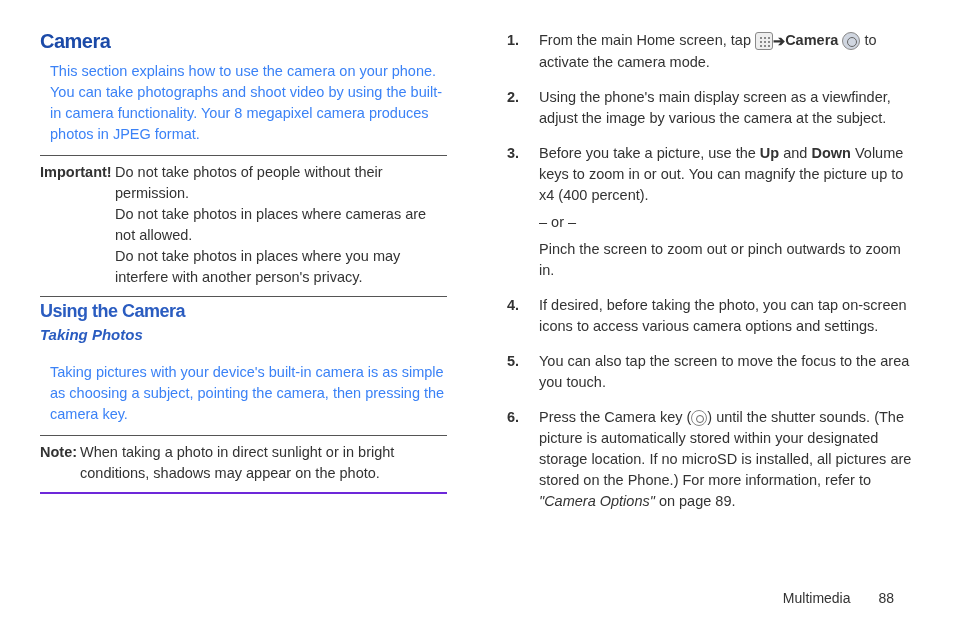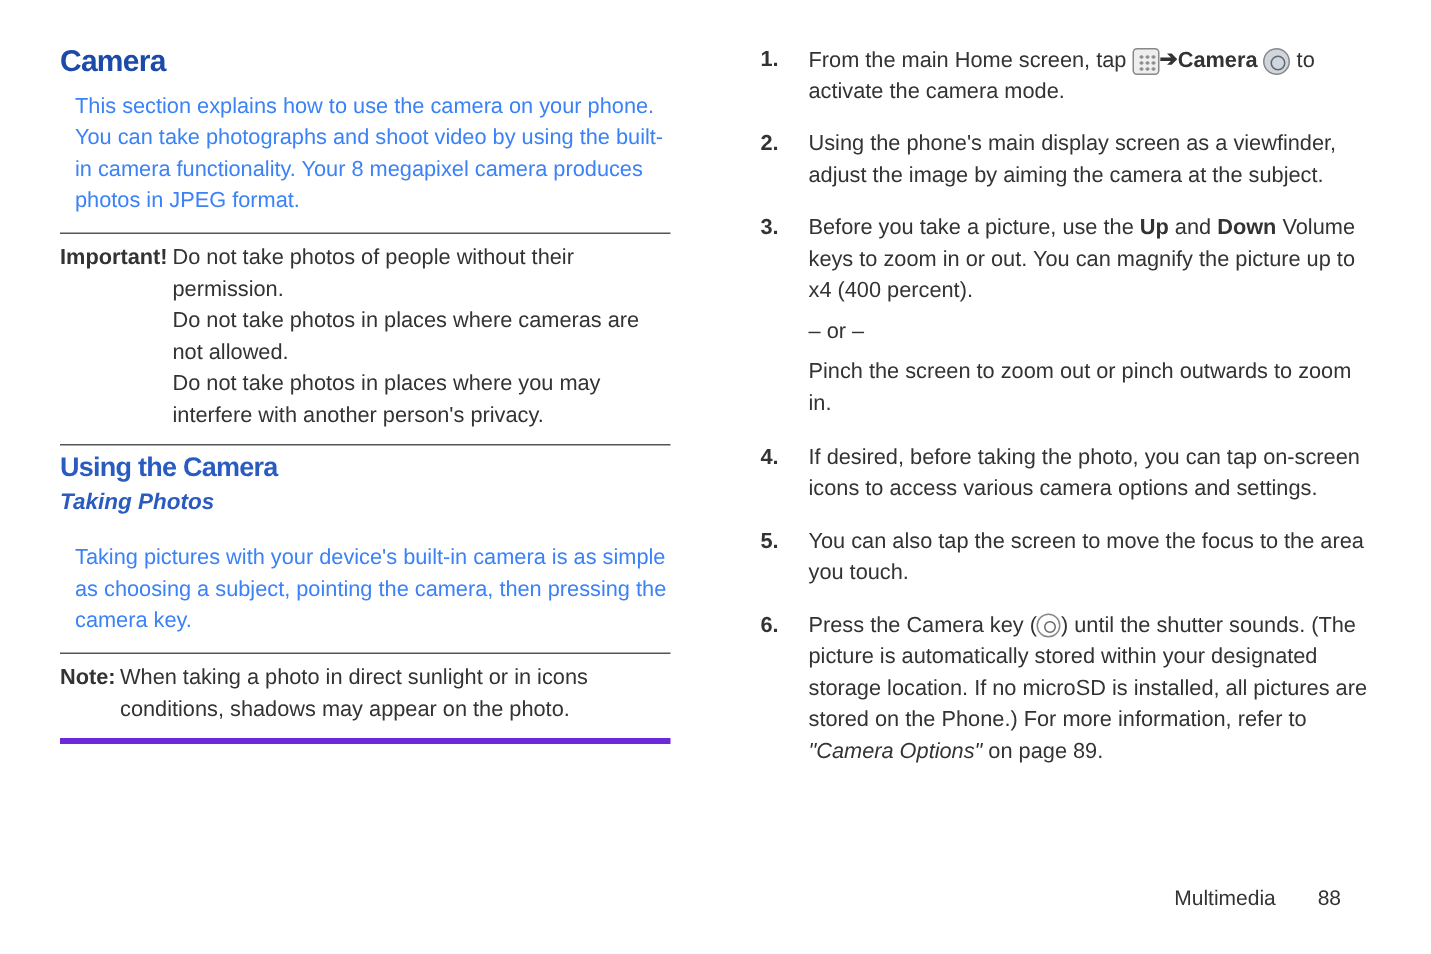--- a/index.html
+++ b/index.html
@@ -58,21 +58,21 @@
     }
     .important-block .label {
       font-weight: 700;
       float: left;
     }
     .important-block .content {
       margin-left: 75px;
     }
     .note-block {
       border-top: 1px solid #555;
-      border-bottom: 4px solid #6d28d9;
+      border-bottom: 2px solid #6d28d9;
       padding: 6px 0 8px 0;
       margin-top: 10px;
       font-size: 14.5px;
       line-height: 1.45;
     }
     .note-block .label { font-weight: 700; float: left; }
     .note-block .content { margin-left: 40px; }
     ol.steps {
       list-style: none;
       counter-reset: step;
@@ -173,32 +173,32 @@
         <div>Do not take photos in places where you may interfere with another person's privacy.</div>
       </div>
     </div>
 
     <div class="h2-blue">Using the Camera</div>
     <div class="h3-blue-italic">Taking Photos</div>
     <div class="body-text">Taking pictures with your device's built-in camera is as simple as choosing a subject, pointing the camera, then pressing the camera key.</div>
 
     <div class="note-block">
       <span class="label">Note:</span>
-      <div class="content">When taking a photo in direct sunlight or in icons conditions, shadows may appear on the photo.</div>
+      <div class="content">When taking a photo in direct sunlight or in bright conditions, shadows may appear on the photo.</div>
     </div>
   </div>
 
   <div class="column">
     <ol class="steps">
       <li>
         <span>From the main Home screen, tap </span><span class="apps-icon"></span><span class="arrow-icon"> ➔ </span><span class="bold">Camera</span>
         <span class="camera-icon"></span><span> to activate the camera mode.</span>
       </li>
       <li>
-        <span>Using the phone's main display screen as a viewfinder, adjust the image by aiming the camera at the subject.</span>
+        <span>Using the phone's main display screen as a viewfinder, adjust the image by various the camera at the subject.</span>
       </li>
       <li>
         <span>Before you take a picture, use the </span><span class="bold">Up</span><span> and </span><span class="bold">Down</span><span> Volume keys to zoom in or out. You can magnify the picture up to x4 (400 percent).</span>
         <div class="or-divider">– or –</div>
         <div>Pinch the screen to zoom out or pinch outwards to zoom in.</div>
       </li>
       <li>
         <span>If desired, before taking the photo, you can tap on-screen icons to access various camera options and settings.</span>
       </li>
       <li>

